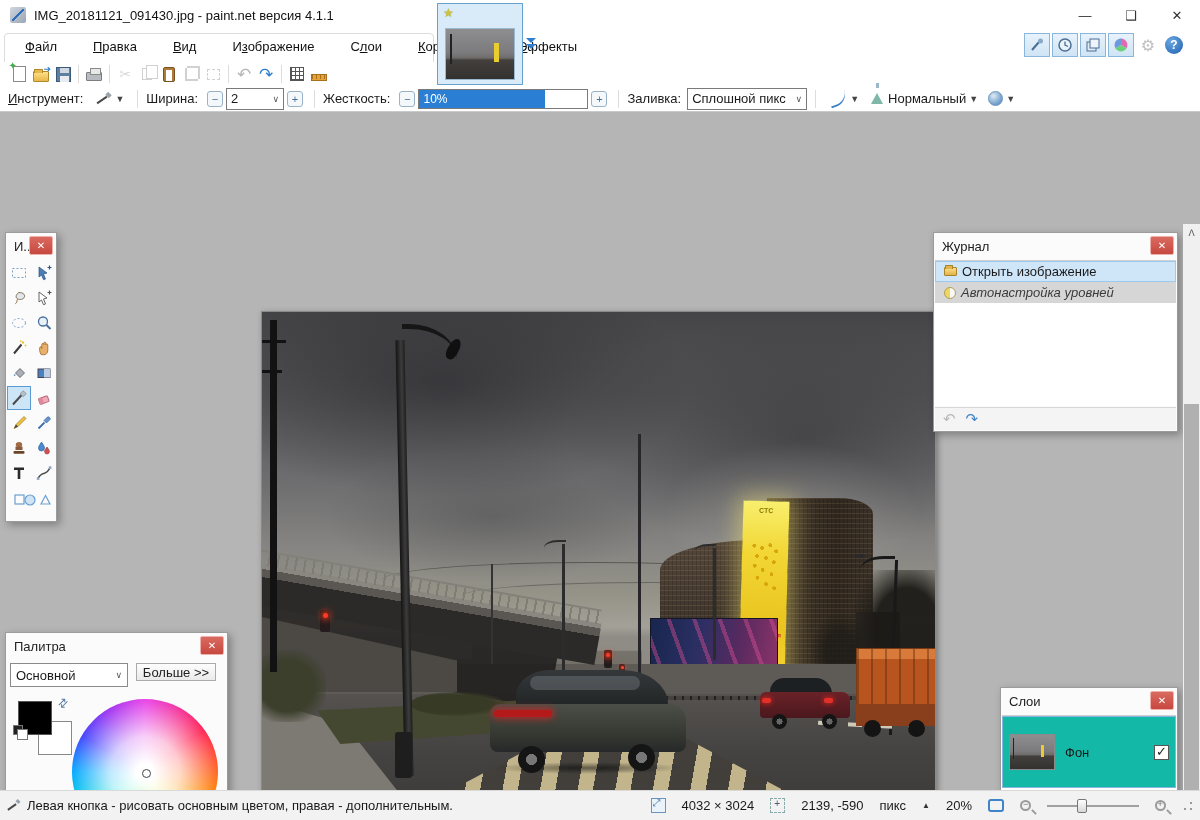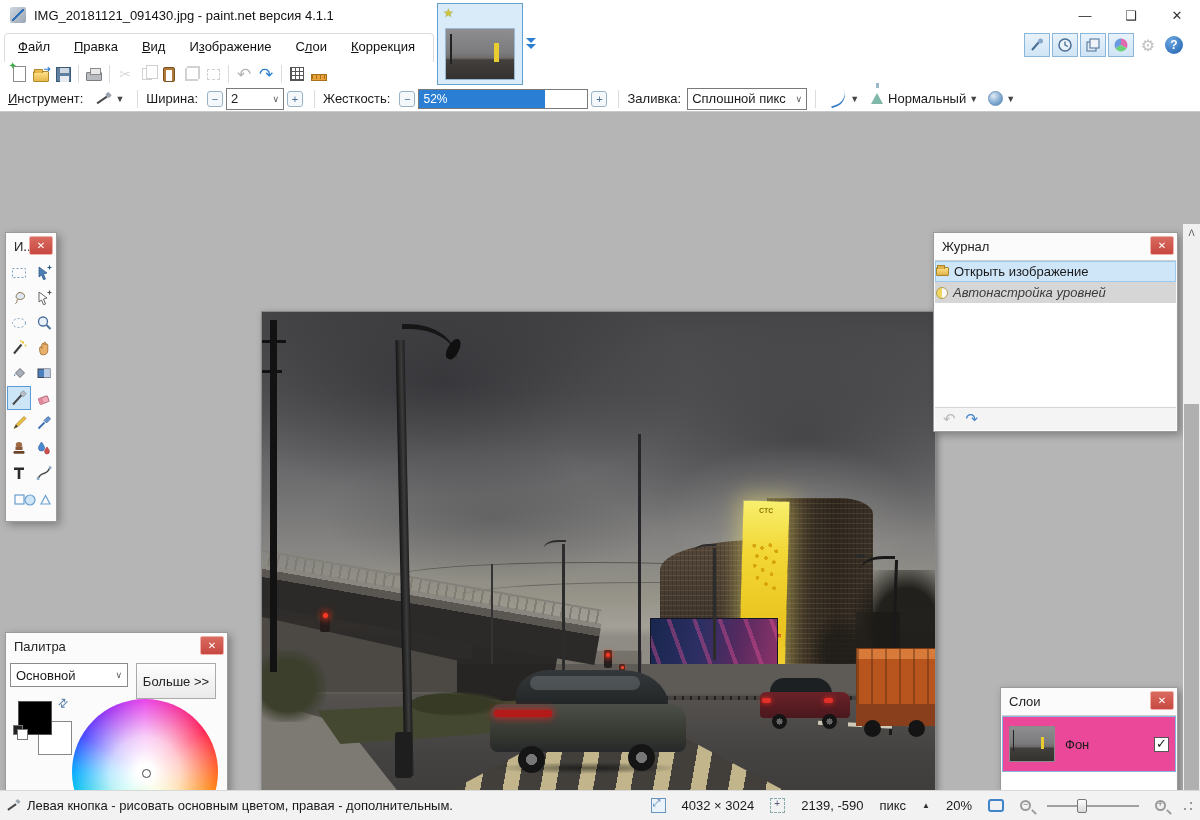--- a/index.html
+++ b/index.html
@@ -11,21 +11,21 @@
   .titlebar { position:absolute; left:0; top:0; width:1200px; height:30px; background:#fff; display:flex; align-items:center; }
   .app-icon { width:16px; height:16px; margin:0 8px 0 10px; position:relative; background:linear-gradient(135deg,#cfd6de,#9aa6b4); border-radius:2px; }
   .app-icon::after { content:""; position:absolute; left:2px; top:2px; width:12px; height:12px; background:linear-gradient(135deg,transparent 44%,#2f6fb8 44%,#2f6fb8 58%,transparent 58%); }
   .title-text { font-size:13px; color:#111; }
   .win-btns { position:absolute; right:0; top:0; height:30px; display:flex; }
   .win-btn { width:46px; height:30px; display:flex; align-items:center; justify-content:center; color:#333; font-size:13px; }
 
   
   .menubar { position:absolute; left:0; top:30px; width:1200px; height:32px; background:#fff; }
   .menubar-frame { position:absolute; left:4px; top:3px; width:430px; height:54px; border:1px solid #dcdcdc; border-radius:4px; }
-  .menu-items { position:absolute; left:8px; top:0; height:32px; display:flex; align-items:center; gap:4px; }
+  .menu-items { position:absolute; left:15px; top:0; height:32px; display:flex; align-items:center; gap:16px; }
   .menu-item { padding:4px 10px; color:#111; cursor:default; }
   .menu-item u { text-decoration:underline; }
   .menu-item span { text-decoration:none; }
 
   
   .hdr-right { position:absolute; right:14px; top:33px; display:flex; align-items:center; gap:2px; }
   .tglbtn { width:26px; height:24px; background:linear-gradient(#e8f2fb,#cfe4f5); border:1px solid #8ab6dc; display:flex; align-items:center; justify-content:center; }
   .tglbtn svg { display:block; }
   .gearbtn, .helpbtn { width:24px; height:24px; display:flex; align-items:center; justify-content:center; border:none; background:transparent; }
   .gear-glyph { color:#c0c0c0; font-size:16px; }
@@ -117,49 +117,49 @@
   .tools-panel { left:5px; top:120px; width:52px; height:290px; }
   .tools-grid { display:grid; grid-template-columns:24px 24px; justify-content:center; gap:1px; padding-top:2px; }
   .tool-cell { width:24px; height:24px; display:flex; align-items:center; justify-content:center; border:1px solid transparent; }
   .tool-cell.sel { background:#cde6f7; border:1px solid #5b9bd5; }
   .tool-wide { grid-column:1 / span 2; width:49px; }
   .tool-cell svg { display:block; }
 
   
   .history-panel { left:933px; top:120px; width:245px; height:200px; }
   .hist-list { position:absolute; left:1px; top:27px; right:1px; bottom:25px; background:#fff; border-top:1px solid #d0d0d0; }
-  .hist-item { height:21px; display:flex; align-items:center; gap:5px; padding-left:0; border:1px solid transparent; }
+  .hist-item { height:21px; display:flex; align-items:center; gap:5px; padding-left:8px; border:1px solid transparent; }
   .hist-item.current { background:#cfe5f8; border:1px solid #9cc9ee; }
   .hist-item.undone { background:#d6d6d6; font-style:italic; color:#3a3a3a; }
   .hist-foot { position:absolute; left:1px; right:1px; bottom:1px; height:23px; background:#f4f4f4; border-top:1px solid #d6d6d6; display:flex; align-items:center; gap:10px; padding-left:8px; font-size:15px; }
   .ic-folder-sm { width:13px; height:9px; background:linear-gradient(#ffe08a,#e0b24a); border:1px solid #a8842a; border-radius:1px; position:relative; flex:0 0 auto; }
   .ic-folder-sm::before { content:""; position:absolute; left:0; top:-3px; width:6px; height:3px; background:#e0b24a; border:1px solid #a8842a; border-bottom:none; }
   .ic-levels-sm { width:12px; height:12px; border-radius:50%; background:linear-gradient(90deg,#f0d860 50%,#f8f8f8 50%); border:1px solid #b0a050; flex:0 0 auto; }
 
   
   .palette-panel { left:5px; top:520px; width:223px; height:252px; }
   .pal-row { display:flex; gap:8px; padding:4px 10px 0 4px; }
   .pal-combo { width:118px; height:24px; border:1px solid #8a8a8a; background:#fff; display:flex; align-items:center; padding:0 5px; }
   .pal-combo .chev { margin-left:auto; font-size:9px; color:#555; }
-  .pal-more { width:80px; height:36px; border:1px solid #aaa; background:linear-gradient(#fdfdfd,#eaeaea); display:flex; align-items:center; justify-content:center; color:#222; }
+  .pal-more { width:80px; height:18px; border:1px solid #aaa; background:linear-gradient(#fdfdfd,#eaeaea); display:flex; align-items:center; justify-content:center; color:#222; }
   .swatch-pair { position:absolute; left:10px; top:66px; width:60px; height:60px; }
   .swatch-secondary { position:absolute; left:22px; top:22px; width:34px; height:34px; background:#fff; border:1px solid #888; }
   .swatch-primary { position:absolute; left:2px; top:2px; width:34px; height:34px; background:#000; border:1px solid #555; }
   .swap-icon { position:absolute; left:42px; top:-3px; color:#5a7fa8; font-size:12px; transform:rotate(-45deg); }
   .reset-icon { position:absolute; left:-3px; top:26px; width:10px; height:10px; border:1px solid #777; background:#222; }
   .reset-icon::after { content:""; position:absolute; left:3px; top:3px; width:9px; height:9px; background:#fff; border:1px solid #777; }
   .wheel { position:absolute; left:66px; top:66px; width:146px; height:146px; border-radius:50%;
       background:conic-gradient(from 0deg, #e840e8, #ff2050 55deg, #ff8a00 110deg, #d8f020 150deg, #30e830 190deg, #00e8d0 230deg, #00a8ff 270deg, #4040ff 300deg, #a030f0 330deg, #e840e8 360deg); }
   .wheel::before { content:""; position:absolute; inset:0; border-radius:50%; background:radial-gradient(circle, #ffffff 8%, rgba(255,255,255,.75) 34%, rgba(255,255,255,0) 72%); }
   .wheel-marker { position:absolute; left:48%; top:48%; width:9px; height:9px; border:1.5px solid #444; border-radius:50%; background:rgba(255,255,255,.25); }
 
   
   .layers-panel { left:1000px; top:575px; width:178px; height:197px; }
   .layers-list { position:absolute; left:1px; right:1px; top:27px; bottom:24px; background:#fff; border-top:1px solid #d0d0d0; }
-  .layer-item { height:56px; background:#ec4899; border:1px solid #86b7e0; display:flex; align-items:center; padding:0 6px; gap:10px; }
+  .layer-item { height:72px; background:#14b8a6; border:1px solid #86b7e0; display:flex; align-items:center; padding:0 6px; gap:10px; }
   .layer-thumb { width:46px; height:36px; border:1px solid #8a8a8a; flex:0 0 auto; }
   .layer-name { flex:1; }
   .layer-check { width:15px; height:15px; background:#fff; border:1px solid #555; position:relative; flex:0 0 auto; }
   .layer-check::after { content:"✓"; position:absolute; left:1px; top:-2px; font-size:13px; color:#222; }
 
   
   .statusbar { position:absolute; left:0; top:790px; width:1200px; height:30px; background:#f2f2f2; border-top:1px solid #d9d9d9; display:flex; align-items:center; padding:0 6px; }
   .sb-left { display:flex; align-items:center; gap:6px; }
   .sb-right { margin-left:auto; display:flex; align-items:center; gap:16px; }
   .sb-ic { width:15px; height:15px; position:relative; }
@@ -430,21 +430,21 @@
     <div class="combo width-combo">
       <span>2</span>
       <span class="chev">∨</span>
     </div>
     <div class="spin-btn">+</div>
     <div class="ob-sep"></div>
     <span class="ob-label">Жесткость:</span>
     <div class="spin-btn">−</div>
     <div class="hardness-field">
       <div class="hardness-fill" style="width: 75%;"></div>
-      <span class="hardness-text">52%</span>
+      <span class="hardness-text">10%</span>
     </div>
     <div class="spin-btn">+</div>
     <div class="ob-sep"></div>
     <span class="ob-label">Заливка:</span>
     <div class="combo fill-combo">
       <span>Сплошной пикс</span>
       <span class="chev">∨</span>
     </div>
     <div class="ob-sep"></div>
     <div class="toolbtn">

